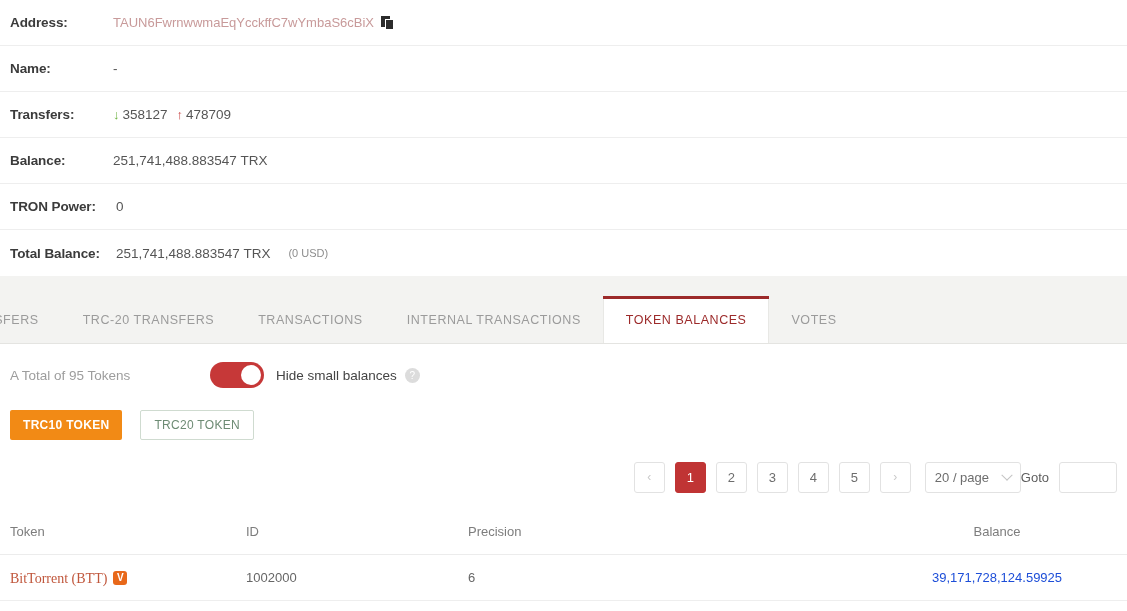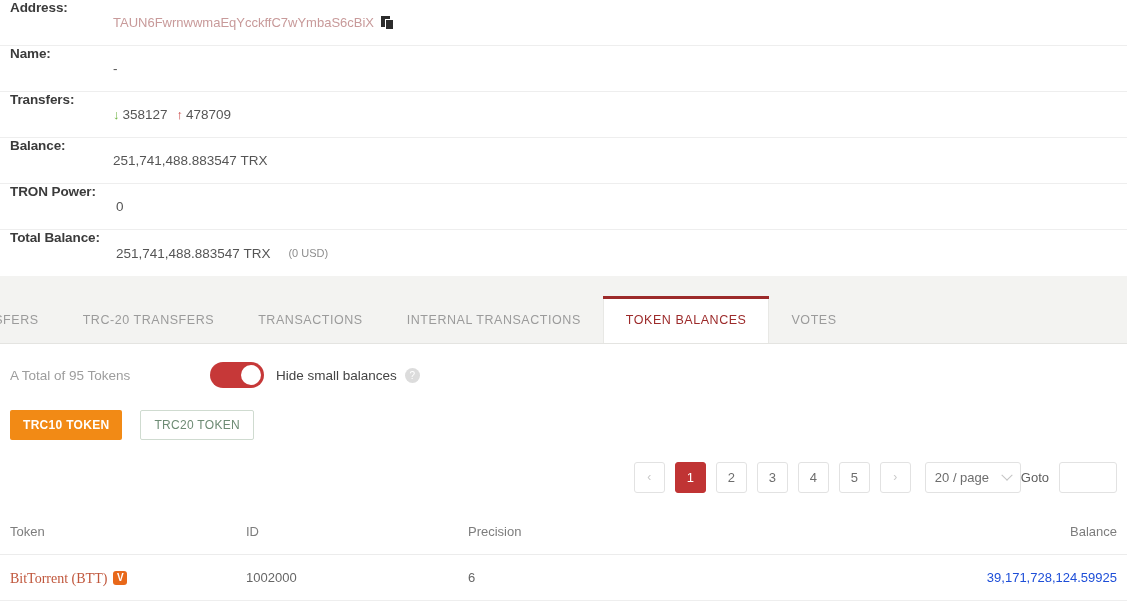--- a/index.html
+++ b/index.html
@@ -11,20 +11,21 @@
     overflow: hidden;
     background: #ffffff;
     font-family: "Liberation Sans", sans-serif;
     -webkit-font-smoothing: antialiased;
   }
 
   
   .info-panel { width: 100%; background: #fff; }
   .info-row {
     display: flex;
+    align-items: center;
     height: 46px;
     border-bottom: 1px solid #eeeeee;
     padding: 0 10px;
   }
   .info-row:last-child { border-bottom: none; }
   .info-label {
     width: 103px;
     flex: 0 0 103px;
     font-size: 13.5px;
     font-weight: bold;
@@ -270,21 +271,21 @@
     display: flex;
     align-items: center;
     height: 46px;
     padding: 0 10px;
     border-bottom: 1px solid #eeeeee;
   }
   .tt-row.header { border-bottom: 1px solid #ececec; }
   .c-token { flex: 0 0 236px; }
   .c-id { flex: 0 0 222px; }
   .c-prec { flex: 1 1 auto; }
-  .c-bal { flex: 0 0 240px; text-align: right; }
+  .c-bal { flex: 0 0 240px; text-align: center; }
   .th { font-size: 13px; color: #7d7d7d; }
   .td { font-size: 13px; color: #666666; }
   .token-name {
     color: #c0573c;
     font-family: "Liberation Serif", serif;
     font-size: 14px;
     text-decoration: none;
     cursor: pointer;
   }
   .verified {

